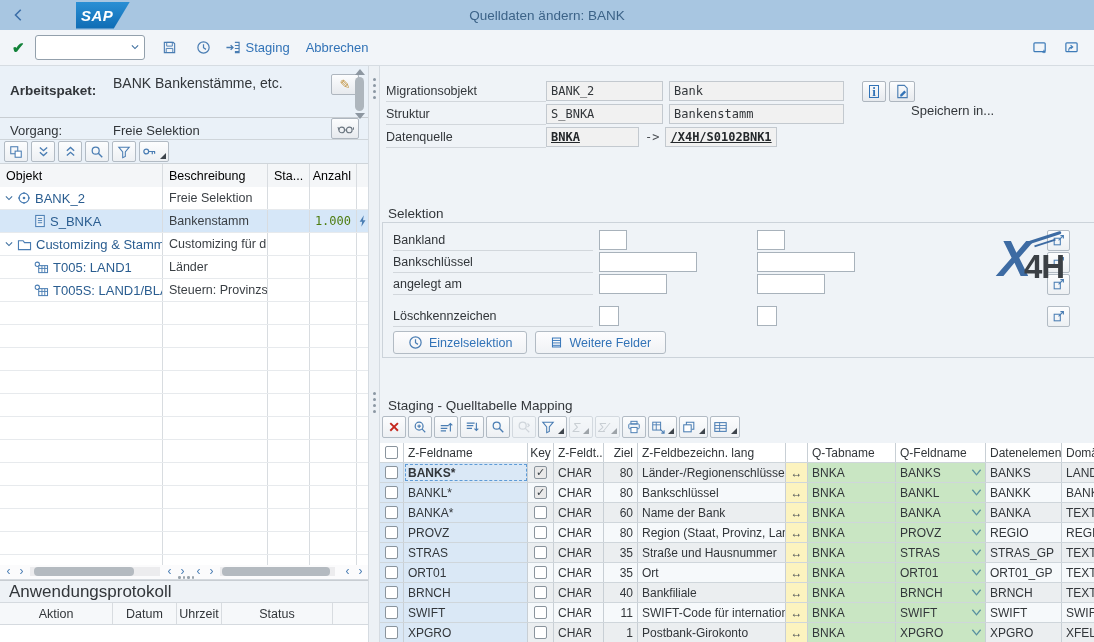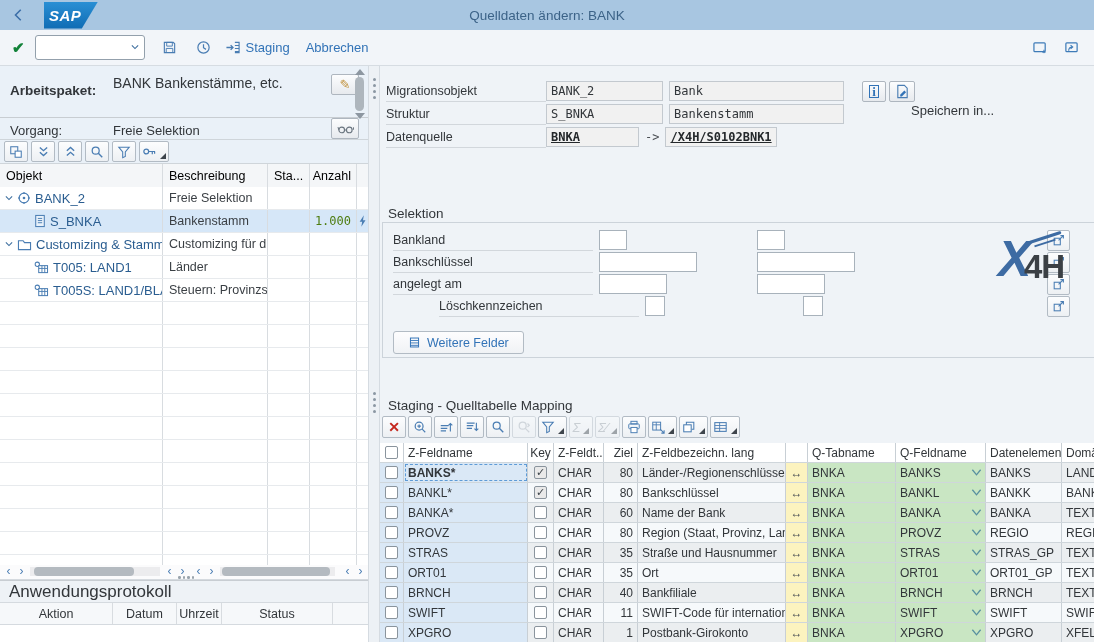--- a/index.html
+++ b/index.html
@@ -5,21 +5,21 @@
   * { box-sizing: border-box; }
   html,body { margin:0; padding:0; }
   body {
     width:1094px; height:642px; position:relative; overflow:hidden;
     font-family:"Liberation Sans", sans-serif; font-size:12px; color:#32363a; background:#fff;
   }
   .mono { font-family:"DejaVu Sans Mono", monospace; }
 
   
   .topbar { position:absolute; left:0; top:0; width:100%; height:30px; background:#a8c6e1;
-            display:flex; align-items:center; }
+            display:flex; align-items:center;gap:32px; }
   .back { margin-left:10px; width:18px; height:18px; display:flex; align-items:center; justify-content:center; cursor:pointer; }
   .saplogo { margin-left:16px; width:54px; height:27px; background:linear-gradient(180deg,#2a8fd4,#0f6cb4);
              clip-path:polygon(0 0,100% 0,70% 100%,0 100%); color:#fff; font-weight:bold; font-style:italic;
              font-size:15px; display:flex; align-items:center; padding-left:5px; letter-spacing:.5px; }
   .wintitle { position:absolute; left:50%; transform:translateX(-50%); color:#3c6388; font-size:13.5px; }
 
   
   .shellbar { position:absolute; left:0; top:30px; width:100%; height:36px; background:#f2f5f9;
               border-bottom:1px solid #d6dce2; display:flex; align-items:center; padding-left:12px; }
   .okcheck { color:#128239; font-size:15px; font-weight:bold; margin-right:10px; cursor:pointer;}
@@ -595,20 +595,29 @@
     </div>
   </div>
 
   <div class="sp-title">Speichern in...</div>
 
   <div class="sel-title">Selektion</div>
   <div class="sel-box" id="sel-box">
     <div class="selbtns">
       <button class="bigbtn">
         <span class="icn">
+            <svg width="15" height="15" viewBox="0 0 16 16">
+              <circle cx="8" cy="8" r="6" fill="none" stroke="#4a7db3" stroke-width="1.3"></circle>
+              <path d="M8 4.5V8.2l2.6 1.8" fill="none" stroke="#4a7db3" stroke-width="1.3"></path>
+            </svg>
+          </span>
+        <span>Einzelselektion</span>
+      </button>
+      <button class="bigbtn">
+        <span class="icn">
             <svg width="13" height="13" viewBox="0 0 16 16">
               <rect x="3" y="2.5" width="10" height="11" fill="none" stroke="#3273b7" stroke-width="1.2"></rect>
               <path d="M3 5.5h10M3 8.5h10M3 11.5h10" stroke="#3273b7" stroke-width="1.1"></path>
             </svg>
           </span>
         <span>Weitere Felder</span>
       </button>
     </div>
   <div class="selrow" style="top: 6px;">
         <span class="sellabel">Bankland</span>
@@ -642,21 +651,21 @@
         <span class="slot2"><input class="selinp w-md" style=""></span>
         <button class="mselbtn">
           <span class="icn">
             <svg width="14" height="14" viewBox="0 0 16 16">
               <rect x="2.5" y="6" width="7" height="7.5" fill="none" stroke="#4a7db3" stroke-width="1.2"></rect>
               <path d="M7.5 8.5L13 3m0 3.4V3h-3.4" fill="none" stroke="#4a7db3" stroke-width="1.3"></path>
             </svg>
           </span>
         </button>
       </div>
-      <div class="selrow" style="top: 72px; margin-left: 46px;">
+      <div class="selrow" style="top: 82px;">
         <span class="sellabel">Löschkennzeichen</span>
         <input class="selinp gap1 w-xxs" style="margin-left: 6px;">
         <span class="slot2"><input class="selinp w-xxs" style=""></span>
         <button class="mselbtn">
           <span class="icn">
             <svg width="14" height="14" viewBox="0 0 16 16">
               <rect x="2.5" y="6" width="7" height="7.5" fill="none" stroke="#4a7db3" stroke-width="1.2"></rect>
               <path d="M7.5 8.5L13 3m0 3.4V3h-3.4" fill="none" stroke="#4a7db3" stroke-width="1.3"></path>
             </svg>
           </span>

